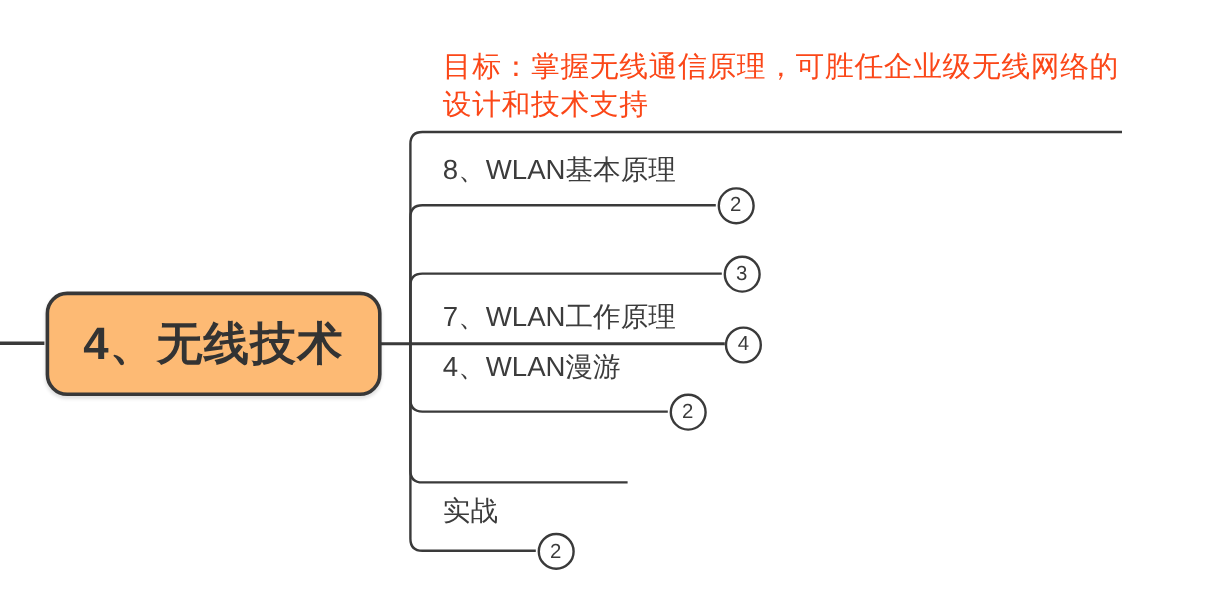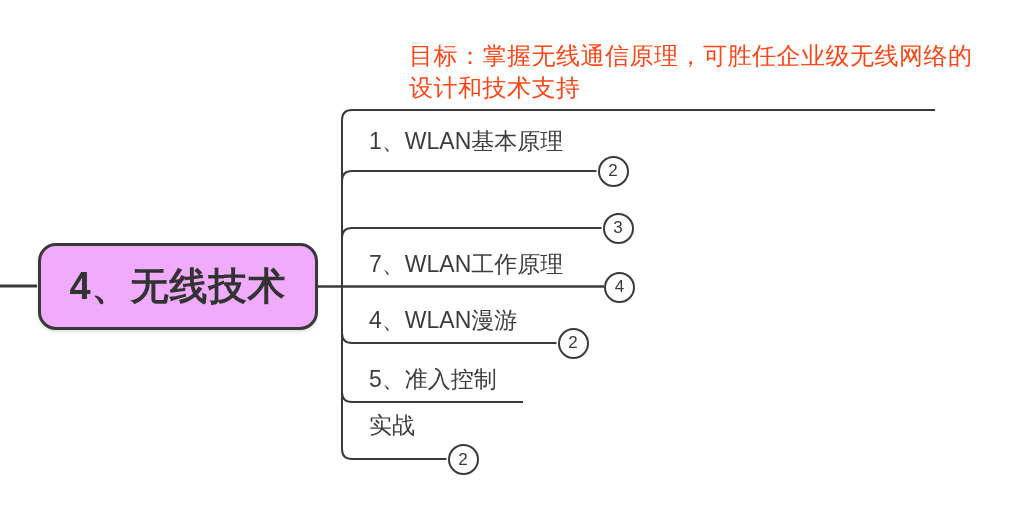--- a/index.html
+++ b/index.html
@@ -8,50 +8,49 @@
     width:1010px;height:505px;
     background:#ffffff;
     overflow:hidden;
     font-family:"Liberation Sans","DejaVu Sans",sans-serif;
   }
   #connector-svg{position:absolute;left:0;top:0;width:1010px;height:505px;}
   .root-node{
     position:absolute;
     left:38px;top:243px;
     width:274px;height:81px;
-    background:#f0abfc;
+    background:#fdba74;
     border:3.5px solid #383838;
     border-radius:18px;
     box-shadow:0 2px 3px rgba(0,0,0,0.12);
     display:flex;align-items:center;justify-content:center;
     font-size:38px;font-weight:bold;color:#333333;
     letter-spacing:1px;
     cursor:pointer;
   }
   .note-label{
     position:absolute;
     left:369px;top:40px;
     width:578px;
     font-size:24px;line-height:32px;
     letter-spacing:0.5px;
     color:#fb4718;
     cursor:pointer;
-    margin-left:40px;
   }
   .branch-label{
     position:absolute;
     left:369px;
     height:30px;line-height:30px;
     font-size:23px;
     color:#3c3c3c;
     white-space:nowrap;
     cursor:pointer;
   }
   .b1{top:126px;} .b2{top:191px;} .b3{top:249px;}
-  .b4{top:305px;} .b5{top:364px;} .b6{top:410px;}
+  .b4{top:290px;} .b5{top:364px;} .b6{top:410px;}
   .badge{
     position:absolute;
     width:27px;height:27px;
     background:#ffffff;
     border:2px solid #3a3a3a;
     border-radius:50%;
     display:flex;align-items:center;justify-content:center;
     font-size:17px;color:#3a3a3a;
     cursor:pointer;
     box-sizing:content-box;
@@ -83,24 +82,23 @@
 
     <path d="M 342 287 L 342 392 Q 342 402 352 402 L 523 402" stroke="#3a3a3a" stroke-width="2" fill="none"></path>
 
     <path d="M 342 287 L 342 449 Q 342 459 352 459 L 446.5 459" stroke="#3a3a3a" stroke-width="2" fill="none"></path>
   </svg>
 
   <div class="root-node">4、无线技术</div>
 
   <div class="note-label">目标：掌握无线通信原理，可胜任企业级无线网络的设计和技术支持</div>
 
-  <div class="branch-label b1">1、WLAN基本原理</div>
+  <div class="branch-label b1">8、WLAN基本原理</div>
   <div class="branch-label b3">7、WLAN工作原理</div>
   <div class="branch-label b4">4、WLAN漫游</div>
-  <div class="branch-label b5">5、准入控制</div>
   <div class="branch-label b6">实战</div>
 
   <div class="badge badge-1">2</div>
   <div class="badge badge-2">3</div>
   <div class="badge badge-3">4</div>
   <div class="badge badge-4">2</div>
   <div class="badge badge-6">2</div>
 
 </div>
 

